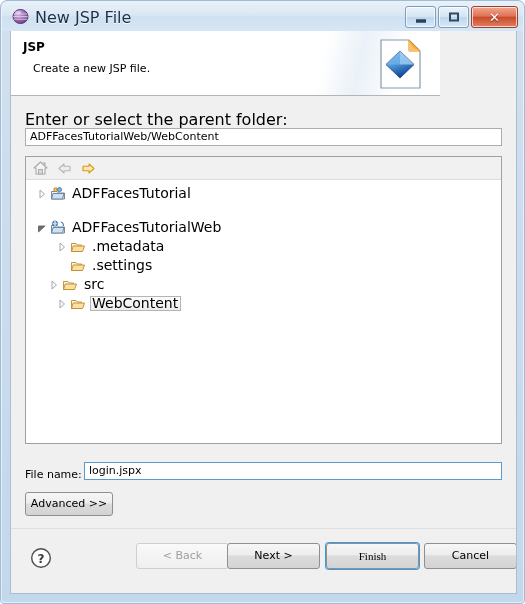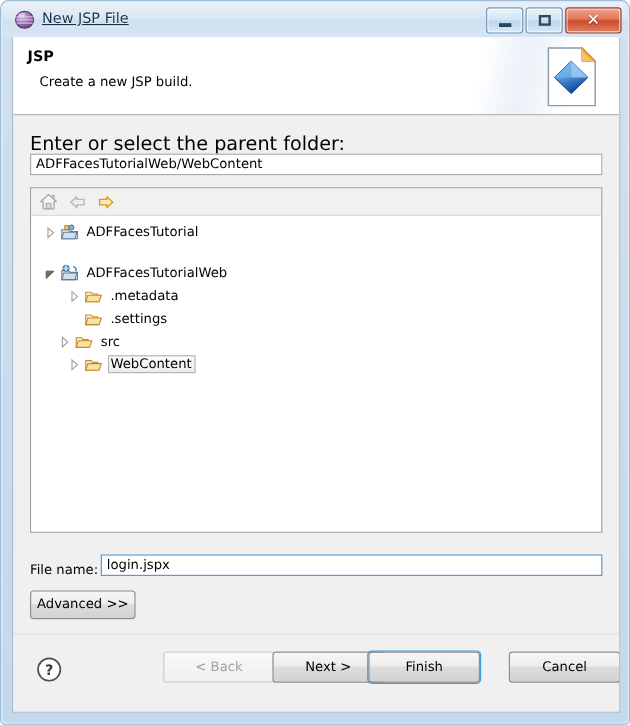--- a/index.html
+++ b/index.html
@@ -45,25 +45,24 @@
     background: linear-gradient(to bottom, #e9f1f8 0%, #dae7f3 45%, #cfe0f0 52%, #d7e6f4 100%);
   }
   .title-icon {
     position: absolute;
     left: 10px; top: 6px;
     width: 17px; height: 17px;
   }
   .title-text {
     position: absolute;
     left: 33px; top: 6px;
-    font-size: 12px;
+    font-size: 16px;
     color: #18324c;
     white-space: nowrap;
     text-shadow: 0 1px 0 rgba(255,255,255,0.85);
-    text-decoration: underline;
   }
 
   .winbtns {
     position: absolute;
     right: 5px; top: 4px;
     display: flex;
     gap: 2px;
   }
   .wbtn {
     width: 29px; height: 20px;
@@ -114,21 +113,21 @@
     border: 1px solid #a8bed2;
     border-top: none;
     box-sizing: border-box;
     overflow: hidden;
   }
 
   
   .header {
     position: absolute;
     left: 0; top: 0;
-    width: 505px;
+    width: 429px;
     height: 65px;
     background: #ffffff;
     border-bottom: 1px solid #b4b4b4;
     box-sizing: border-box;
     overflow: hidden;
   }
   .header-sheen {
     position: absolute;
     right: -20px; top: -36px;
     width: 220px; height: 110px;
@@ -231,21 +230,21 @@
     display: block;
   }
   .twisty-spacer { width: 16px; flex: 0 0 16px; }
   .node-icon {
     width: 16px; height: 16px;
     flex: 0 0 16px;
     display: block;
     margin-right: 4px;
   }
   .node-label {
-    font-size: 11px;
+    font-size: 14px;
     color: #000000;
     padding: 1px 3px 1px 2px;
     line-height: 13px;
   }
   .tree-row.selected .node-label {
     background: linear-gradient(to bottom, #fdfdfd 0%, #ececec 100%);
     border: 1px solid #b4b4b4;
     padding: 0px 2px 0px 1px;
   }
 
@@ -303,23 +302,24 @@
     line-height: 24px;
   }
   #back-button {
     left: 125px;
     color: #a0a0a0;
     background: linear-gradient(to bottom, #fafafa 0%, #f4f4f4 50%, #efefef 100%);
     border: 1px solid #cfcfcf;
   }
   #next-button  { left: 216px; }
   #finish-button {
-    left: 296px;
+    left: 315px;
     border: 1px solid #8e8f8f;
     box-shadow: 0 0 0 1px #3c9ade;
+    font-family: Liberation Serif, serif;
   }
   #cancel-button { left: 413px; }
 </style>
 </head>
 <body>
 
 <div class="window">
   <div class="frame-inner"></div>
 
   <div class="titlebar">
@@ -348,21 +348,21 @@
           <span class="glyph">✕</span>
         </div>
     </div>
   </div>
 
   <div class="client">
 
     <div class="header">
       <div class="header-sheen"></div>
       <div class="header-title">JSP</div>
-      <div class="header-desc">Create a new JSP build.</div>
+      <div class="header-desc">Create a new JSP file.</div>
       <svg class="header-icon" viewBox="0 0 52 54">
         <defs>
           <linearGradient id="diamg" x1="0" y1="0" x2="0.4" y2="1">
             <stop offset="0%" stop-color="#cfe6fa"></stop>
             <stop offset="45%" stop-color="#5ba5e0"></stop>
             <stop offset="100%" stop-color="#11479b"></stop>
           </linearGradient>
         </defs>
         <path d="M6 3 H34 L45 14 V51 H6 Z" fill="#ffffff" stroke="#8a9aa8" stroke-width="1.2"></path>
         <path d="M34 3 L45 14 H34 Z" fill="#f4a93c" stroke="#d98b22" stroke-width="1"></path>

